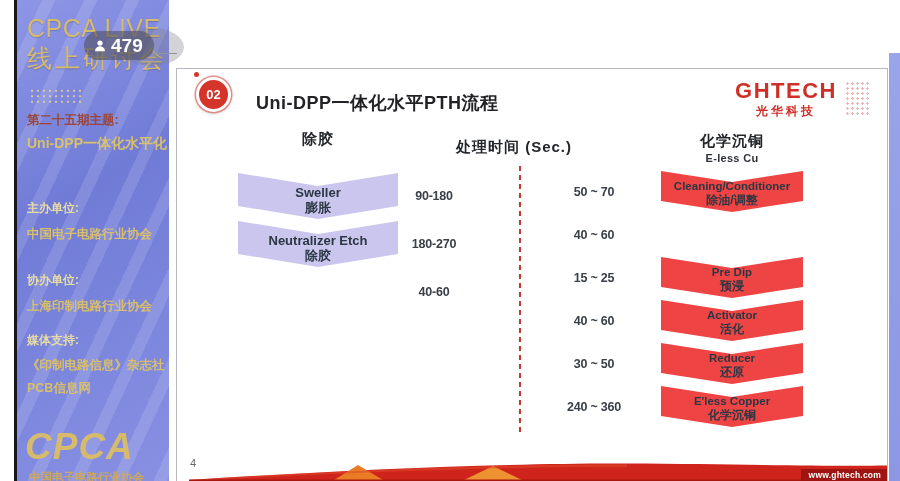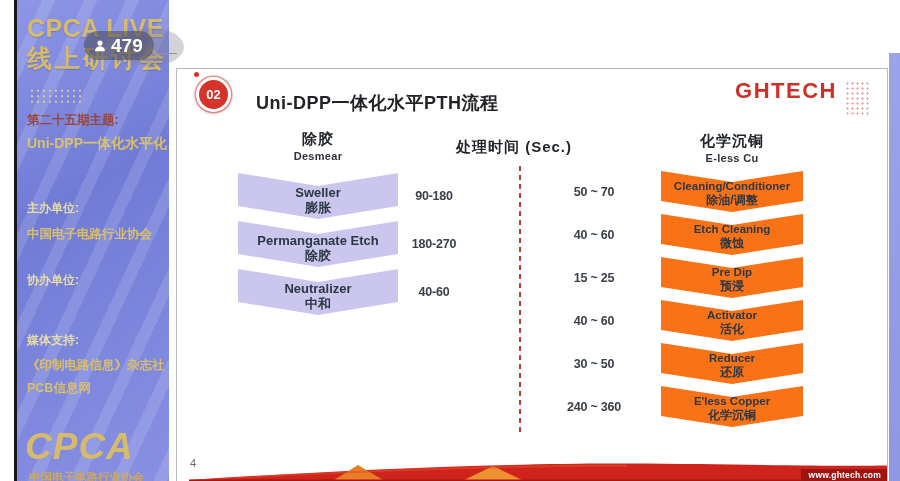--- a/index.html
+++ b/index.html
@@ -13,21 +13,21 @@
   .sidebar {
     position:absolute; left:14px; top:0; width:155px; height:481px;
     background:linear-gradient(150deg,#8d96e6 0%,#707bd6 40%,#7e88de 75%,#8890e2 100%);
     border-left:3px solid #15151a; overflow:hidden;
   }
   .sidebar::before {
     content:""; position:absolute; inset:-40px;
     background:repeating-linear-gradient(115deg, rgba(255,255,255,.13) 0 12px, rgba(255,255,255,0) 12px 38px);
   }
   .sb-abs { position:absolute; left:10px; white-space:nowrap; }
-  .sb-title { color:#d7bb6c; font-weight:bold; font-size:25px; line-height:28px; letter-spacing:.5px; text-shadow:0 1px 1px rgba(0,0,0,.18); }
+  .sb-title { color:#d7bb6c; font-weight:normal; font-size:25px; line-height:28px; letter-spacing:.5px; text-shadow:0 1px 1px rgba(0,0,0,.18); }
   .sb-title2 { letter-spacing:3px; }
   .sb-dots { width:52px; height:17px;
     background-image:radial-gradient(rgba(228,206,140,.95) 1.1px, transparent 1.3px);
     background-size:6px 5.5px; }
   .sb-topic-label { color:#9c4538; font-weight:bold; font-size:12.5px; }
   .sb-gold { color:#d9c06c; font-weight:bold; font-size:14px; }
   .sb-label { color:#e7dca6; font-weight:bold; font-size:12px; }
   .sb-org { color:#d9bf6b; font-weight:bold; font-size:12.5px; }
   .sb-cpca { color:#d7bb6c; font-weight:bold; font-style:italic; font-size:37px; letter-spacing:1px; }
   .sb-cpca-sub { color:#cfa85a; font-weight:bold; font-size:11.5px; }
@@ -73,21 +73,21 @@
   .colhead .cn { font-size:15px; font-weight:bold; color:#22252a; letter-spacing:1px; }
   .colhead .en { font-size:11px; font-weight:bold; color:#2e3238; margin-top:1px; letter-spacing:.3px; }
   #ch-desmear { left:61px; top:61px; width:160px; }
   #ch-time    { left:262px; top:69px; width:150px; }
   #ch-eless   { left:484px; top:63px; width:142px; }
 
   .chev { position:absolute; display:flex; flex-direction:column; align-items:center;
     justify-content:flex-start; text-align:center; }
   .chev-l { left:61px; width:160px; height:46px; background:#cac6ee; padding-top:12px;
     clip-path:polygon(0 0,50% 13px,100% 0,100% calc(100% - 13px),50% 100%,0 calc(100% - 13px)); }
-  .chev-r { left:484px; width:142px; height:41px; background:#f97316; padding-top:9px;
+  .chev-r { left:484px; width:142px; height:41px; background:#ef4444; padding-top:9px;
     clip-path:polygon(0 0,50% 11px,100% 0,100% calc(100% - 11px),50% 100%,0 calc(100% - 11px)); }
   .chev-l .st-en { font-size:13px; font-weight:bold; color:#2c3744; line-height:15px; }
   .chev-l .st-cn { font-size:13px; font-weight:bold; color:#2c3744; line-height:16px; }
   .chev-r .st-en { font-size:11.5px; font-weight:bold; color:#2c3744; line-height:13px; white-space:nowrap; }
   .chev-r .st-cn { font-size:12px; font-weight:bold; color:#2c3744; line-height:14px; }
 
   .time-l, .time-r { position:absolute; width:72px; text-align:center;
     font-size:12.5px; font-weight:600; color:#3a4048; letter-spacing:-.2px; white-space:nowrap; }
   .time-l { left:221px; }
   .time-r { left:381px; }
@@ -111,20 +111,21 @@
     <div class="sb-abs sb-title sb-title2" style="top:44px">线上研讨会</div>
     <div class="sb-abs sb-dots" style="top:88px; left:12px"></div>
 
     <div class="sb-abs sb-topic-label" style="top:112px">第二十五期主题:</div>
     <div class="sb-abs sb-gold" style="top:135px">Uni-DPP一体化水平化</div>
 
     <div class="sb-abs sb-label" style="top:200px">主办单位:</div>
     <div class="sb-abs sb-org" style="top:226px">中国电子电路行业协会</div>
 
     <div class="sb-abs sb-label" style="top:272px">协办单位:</div>
+    <div class="sb-abs sb-org" style="top:298px">上海印制电路行业协会</div>
 
     <div class="sb-abs sb-label" style="top:332px">媒体支持:</div>
     <div class="sb-abs sb-org" style="top:357px">《印制电路信息》杂志社</div>
     <div class="sb-abs sb-org" style="top:380px">PCB信息网</div>
 
     <div class="sb-abs sb-cpca" style="top:426px; left:8px">CPCA</div>
     <div class="sb-abs sb-cpca-sub" style="top:470px; left:12px">中国电子电路行业协会</div>
   </div>
 
   <div class="badge-glow"></div>
@@ -137,68 +138,60 @@
   </div>
   <div class="connector"></div>
 
   <div class="slide">
     <div class="badge02-dot"></div>
     <div class="badge02">02</div>
     <div class="slide-title">Uni-DPP一体化水平PTH流程</div>
 
     <div class="gh">
       <div class="gh-name">GHTECH</div>
+      <div class="gh-sub">光华科技</div>
     </div>
     <div class="gh-dots"></div>
 
     <div class="colhead" id="ch-desmear">
       <div class="cn">除胶</div>
-      <div class="en">Desmear</div>
     </div>
     <div class="colhead" id="ch-time">
       <div class="cn">处理时间 (Sec.)</div>
     </div>
     <div class="colhead" id="ch-eless">
       <div class="cn">化学沉铜</div>
       <div class="en">E-less Cu</div>
     </div>
 
     <div class="chev chev-l" style="top:104px">
       <div class="st-en">Sweller</div>
       <div class="st-cn">膨胀</div>
     </div>
     <div class="chev chev-l" style="top:152px">
-      <div class="st-en">Permanganate Etch</div>
+      <div class="st-en">Neutralizer Etch</div>
       <div class="st-cn">除胶</div>
-    </div>
-    <div class="chev chev-l" style="top:200px">
-      <div class="st-en">Neutralizer</div>
-      <div class="st-cn">中和</div>
     </div>
 
     <div class="time-l" style="top:120px">90-180</div>
     <div class="time-l" style="top:168px">180-270</div>
     <div class="time-l" style="top:216px">40-60</div>
 
     <div class="vdash"></div>
 
     <div class="time-r" style="top:116px">50 ~ 70</div>
     <div class="time-r" style="top:159px">40 ~ 60</div>
     <div class="time-r" style="top:202px">15 ~ 25</div>
     <div class="time-r" style="top:245px">40 ~ 60</div>
     <div class="time-r" style="top:288px">30 ~ 50</div>
     <div class="time-r" style="top:331px">240 ~ 360</div>
 
     <div class="chev chev-r" style="top:102px">
       <div class="st-en">Cleaning/Conditioner</div>
       <div class="st-cn">除油/调整</div>
-    </div>
-    <div class="chev chev-r" style="top:145px">
-      <div class="st-en">Etch Cleaning</div>
-      <div class="st-cn">微蚀</div>
     </div>
     <div class="chev chev-r" style="top:188px">
       <div class="st-en">Pre Dip</div>
       <div class="st-cn">预浸</div>
     </div>
     <div class="chev chev-r" style="top:231px">
       <div class="st-en">Activator</div>
       <div class="st-cn">活化</div>
     </div>
     <div class="chev chev-r" style="top:274px">

